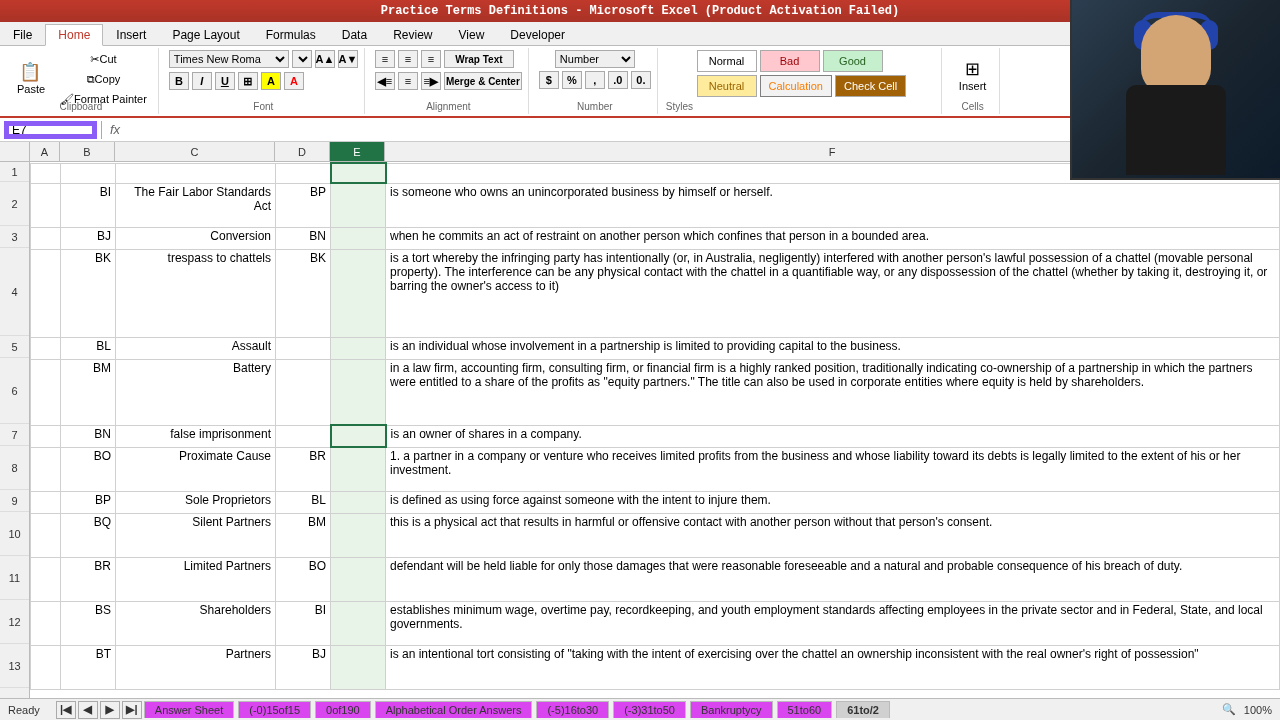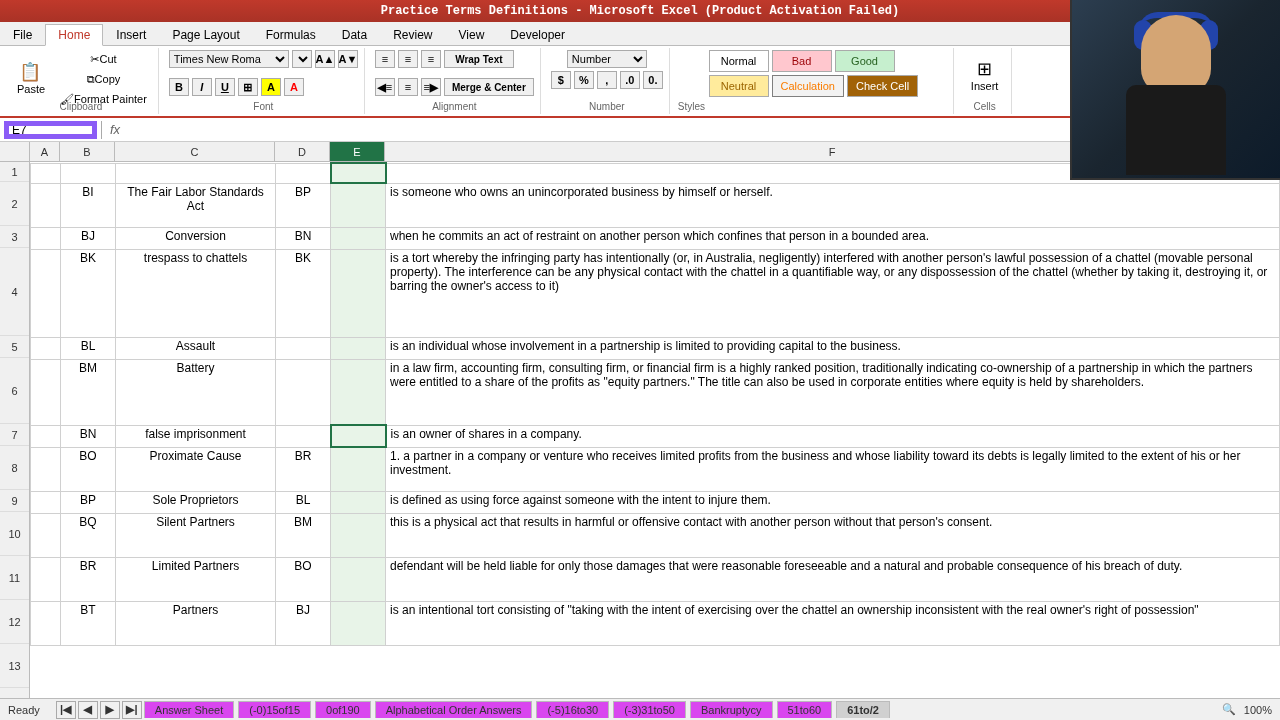--- a/index.html
+++ b/index.html
@@ -114,21 +114,21 @@
       border-radius: 2px;
       font-size: 11px;
       height: 18px;
     }
 
     
     .font-row {
       display: flex;
       align-items: center;
       gap: 3px;
-      margin-bottom: 8px;
+      margin-bottom: 2px;
     }
 
     .font-name-select {
       width: 120px;
       font-size: 11px;
       height: 18px;
       border: 1px solid #aaa;
     }
 
     .font-size-select {
@@ -307,21 +307,21 @@
     }
 
     .spreadsheet-table td.selected-col {
       background: #e8f4e8;
     }
 
     .spreadsheet-table td.active-cell {
       border: 2px solid #217346;
     }
 
-    .center { text-align: center; }
+    .center { text-align: right; }
 
     
     #status-bar {
       height: 22px;
       background: #f0f0f0;
       border-top: 1px solid #bbb;
       display: flex;
       align-items: center;
       padding: 0 8px;
       font-size: 11px;
@@ -493,21 +493,21 @@
       <div class="font-row">
         <div class="format-btn">≡</div>
         <div class="format-btn">≡</div>
         <div class="format-btn">≡</div>
         <div class="format-btn" style="width:70px;font-size:10px;">Wrap Text</div>
       </div>
       <div class="font-row">
         <div class="format-btn">◀≡</div>
         <div class="format-btn">≡</div>
         <div class="format-btn">≡▶</div>
-        <div class="format-btn" style="width:90px;font-size:10px;">Merge &amp; Center</div>
+        <div class="format-btn" style="width:78px;font-size:10px;">Merge &amp; Center</div>
       </div>
     </div>
     <span class="ribbon-group-label">Alignment</span>
   </div>
 
   <div class="ribbon-group" style="min-width:90px;">
     <div class="ribbon-group-content" style="flex-direction:column;">
       <select style="width:80px;font-size:11px;height:18px;border:1px solid #aaa;">
         <option>Number</option>
       </select>
@@ -683,20 +683,28 @@
 
         <tr>
           <td style="width:30px;height:44px;"></td>
           <td class="center">BR</td>
           <td class="center">Limited Partners</td>
           <td class="center">BO</td>
           <td class="selected-col"></td>
           <td>defendant will be held liable for only those damages that were reasonable foreseeable and a natural and probable consequence of his breach of duty.</td>
         </tr>
 
+        <tr>
+          <td style="width:30px;height:44px;"></td>
+          <td class="center">BS</td>
+          <td class="center">Shareholders</td>
+          <td class="center">BI</td>
+          <td class="selected-col"></td>
+          <td>establishes minimum wage, overtime pay, recordkeeping, and youth employment standards affecting employees in the private sector and in Federal, State, and local governments.</td>
+        </tr>
 
         <tr>
           <td style="width:30px;height:44px;"></td>
           <td class="center">BT</td>
           <td class="center">Partners</td>
           <td class="center">BJ</td>
           <td class="selected-col"></td>
           <td>is an intentional tort consisting of "taking with the intent of exercising over the chattel an ownership inconsistent with the real owner's right of possession"</td>
         </tr>
       </tbody>

